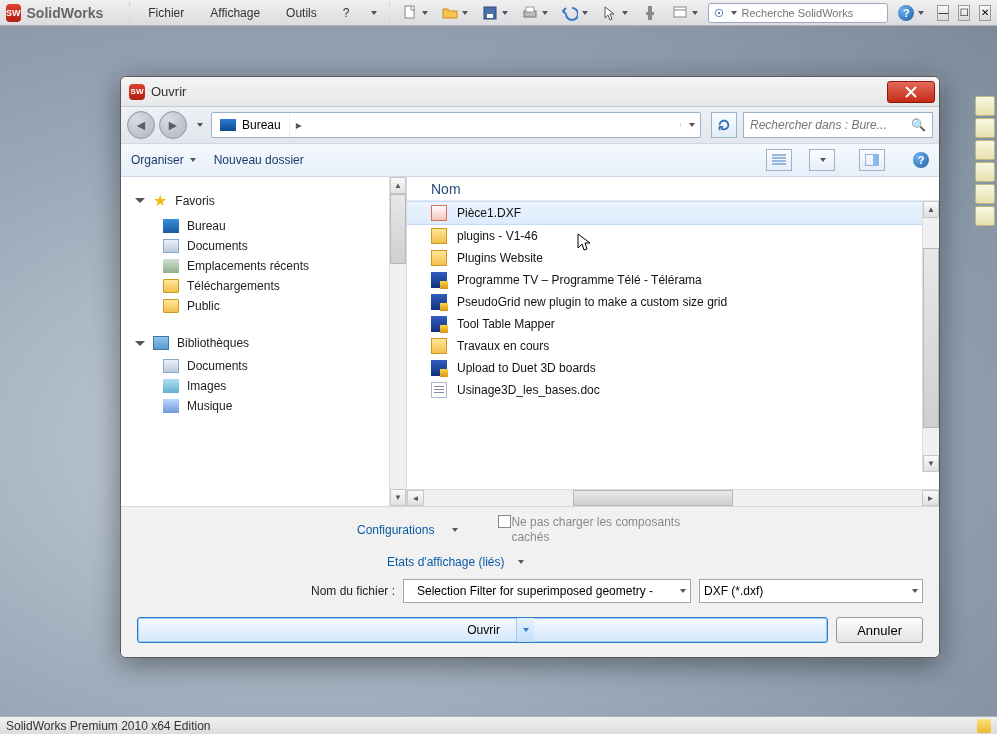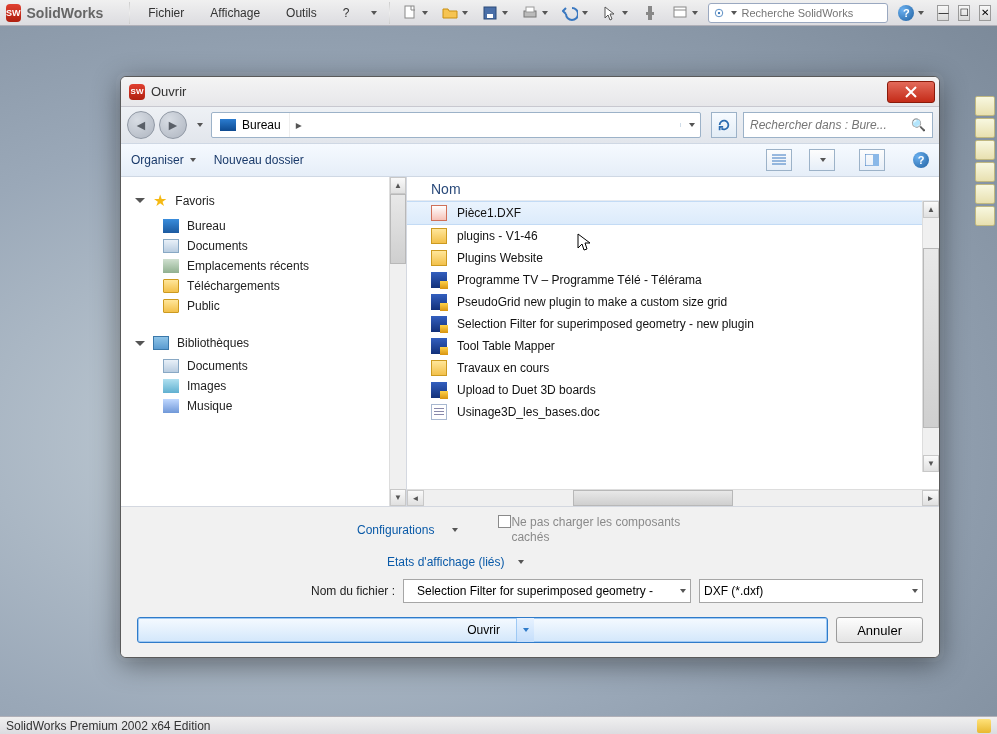--- a/index.html
+++ b/index.html
@@ -384,24 +384,20 @@
           <div class="file-row">
             <span class="fi fi-url"></span>
             <span>Programme TV – Programme Télé - Télérama</span>
           </div>
           <div class="file-row">
             <span class="fi fi-url"></span>
             <span>PseudoGrid new plugin to make a custom size grid</span>
           </div>
           <div class="file-row">
             <span class="fi fi-url"></span>
-            <span>Selection Filter for superimposed geometry - new plugin</span>
-          </div>
-          <div class="file-row">
-            <span class="fi fi-url"></span>
             <span>Tool Table Mapper</span>
           </div>
           <div class="file-row">
             <span class="fi fi-folder"></span>
             <span>Travaux en cours</span>
           </div>
           <div class="file-row">
             <span class="fi fi-url"></span>
             <span>Upload to Duet 3D boards</span>
           </div>
@@ -468,15 +464,15 @@
   </div>
 
   <div class="cursor">
     <svg viewBox="0 0 16 20">
         <path d="M1 1l0 14 4-4 2 6 3-1-2-6 5 0z" fill="#fff" stroke="#000"></path>
       </svg>
   </div>
 </div>
 
 <div class="statusbar">
-  <span>SolidWorks Premium 2002 x64 Edition</span>
+  <span>SolidWorks Premium 2010 x64 Edition</span>
   <span class="tag-ic"></span>
 </div>
 
 </body></html>

